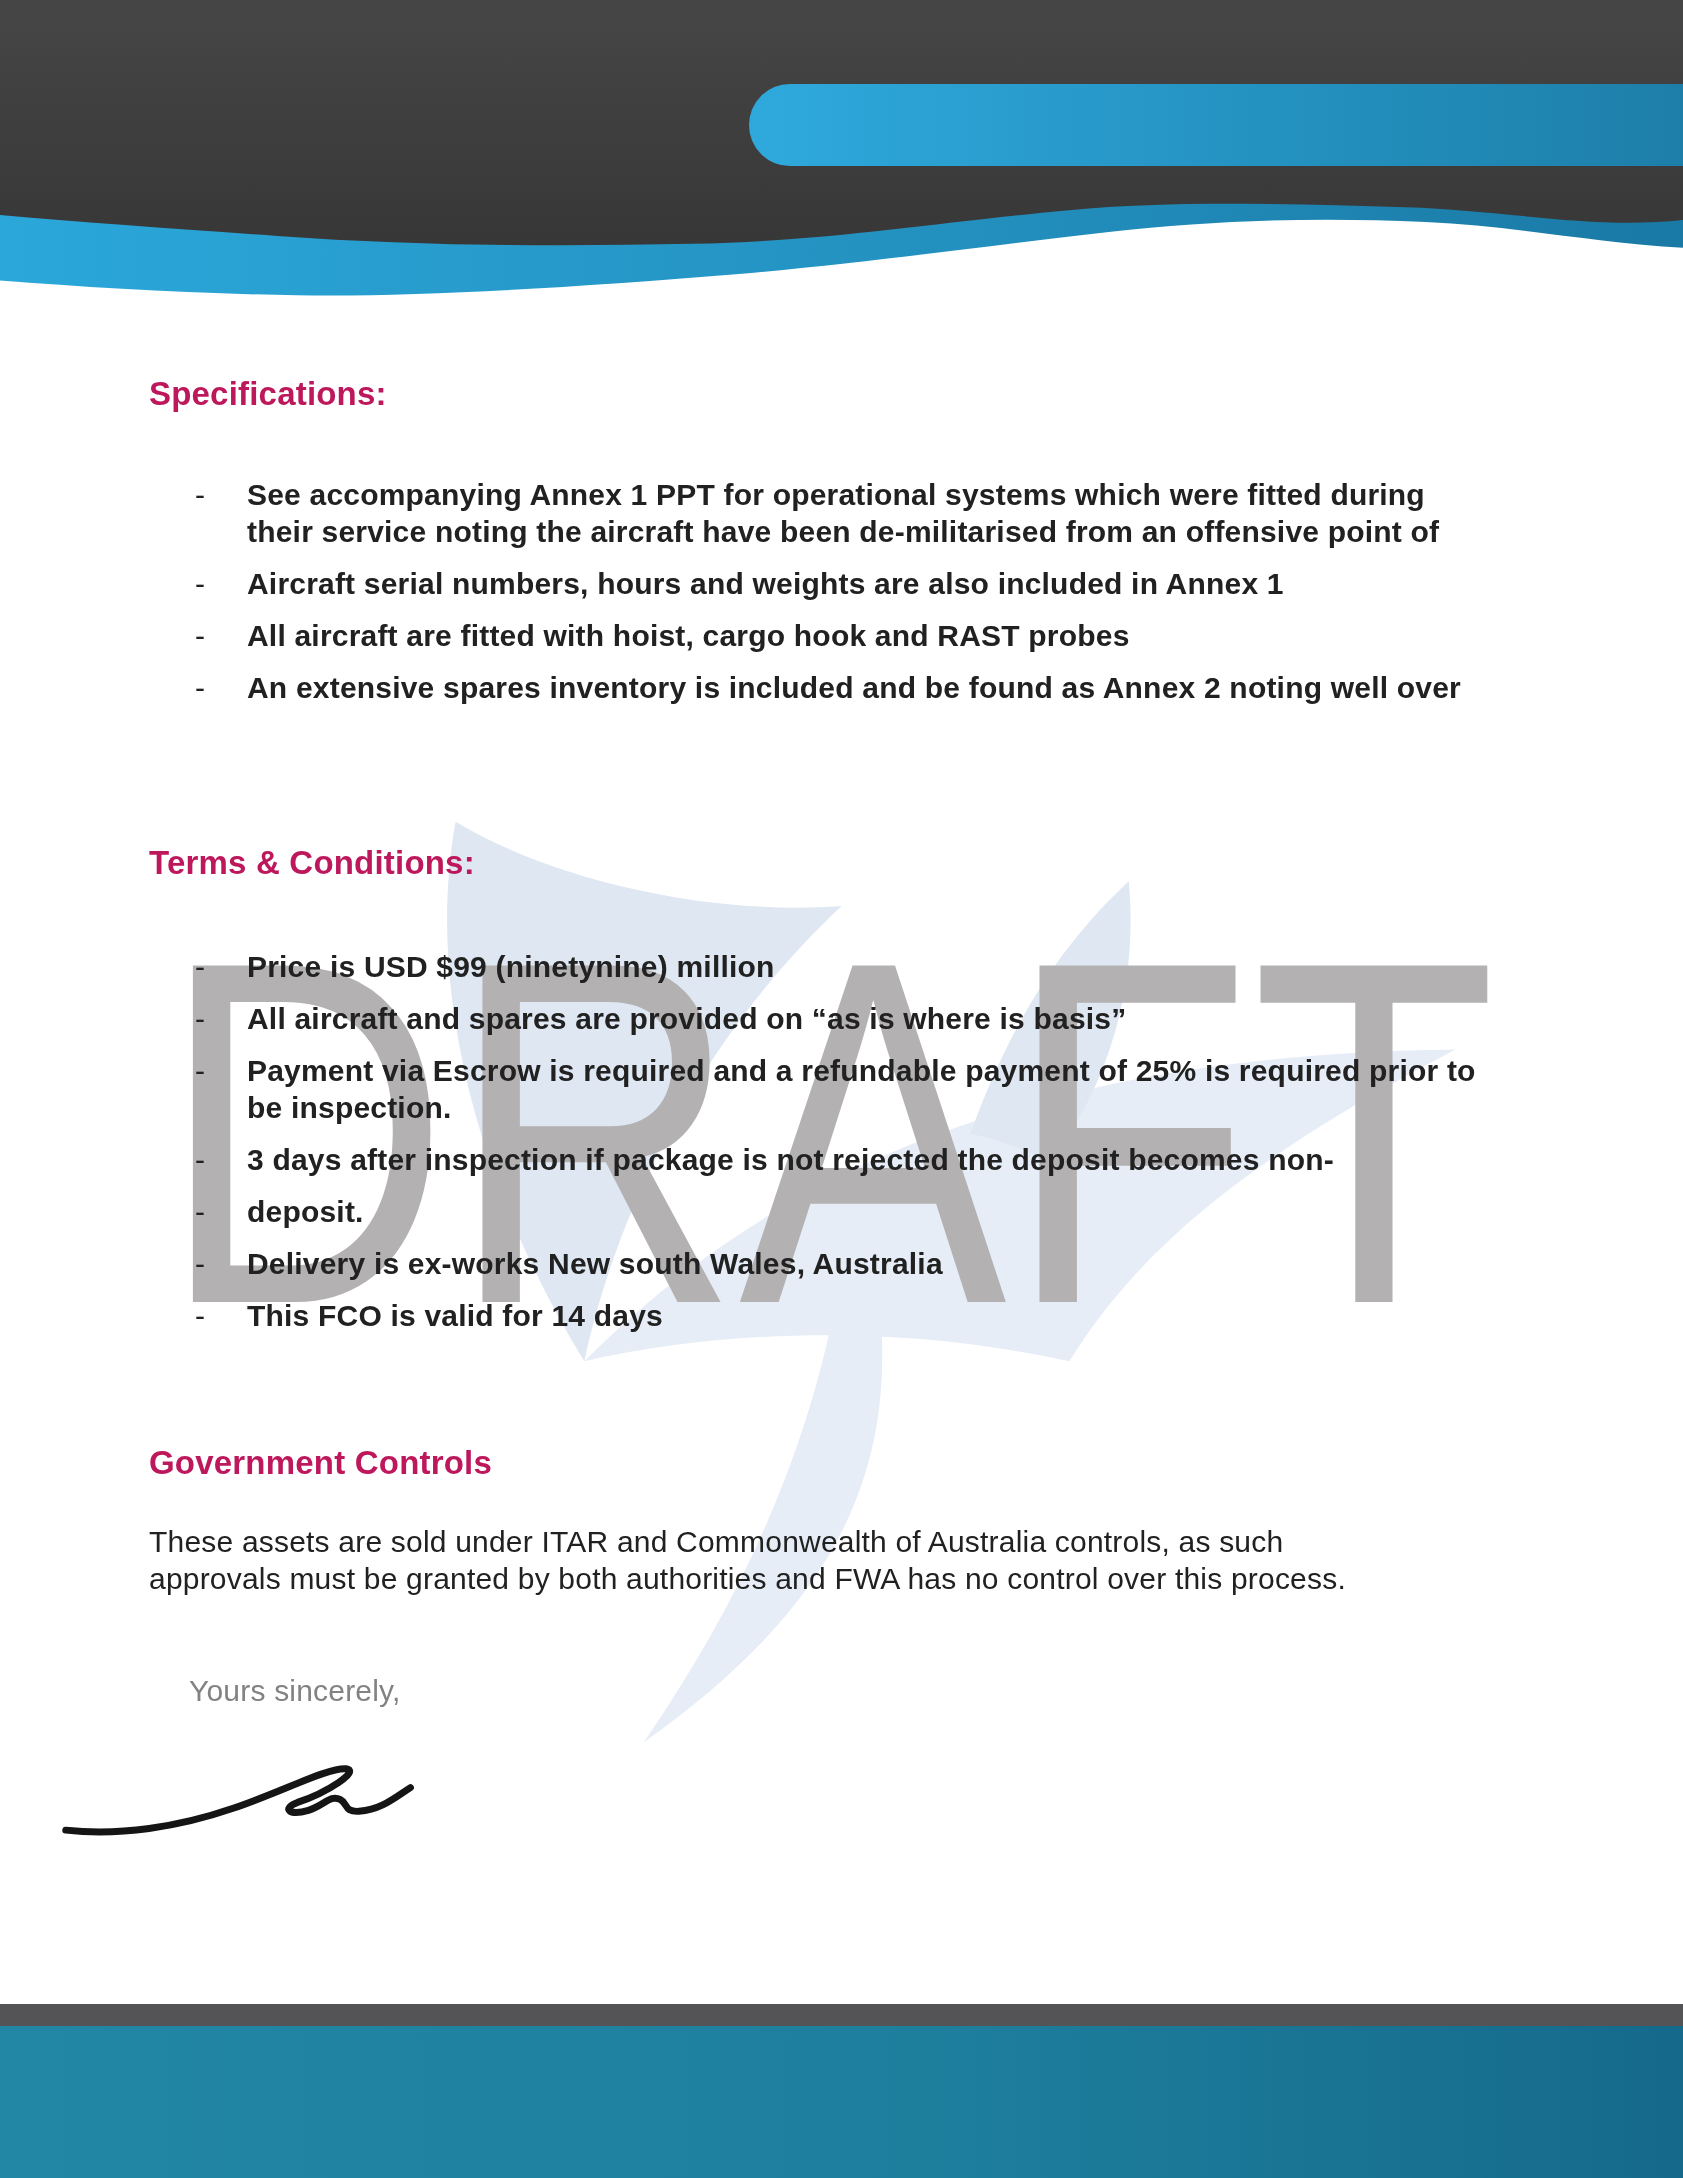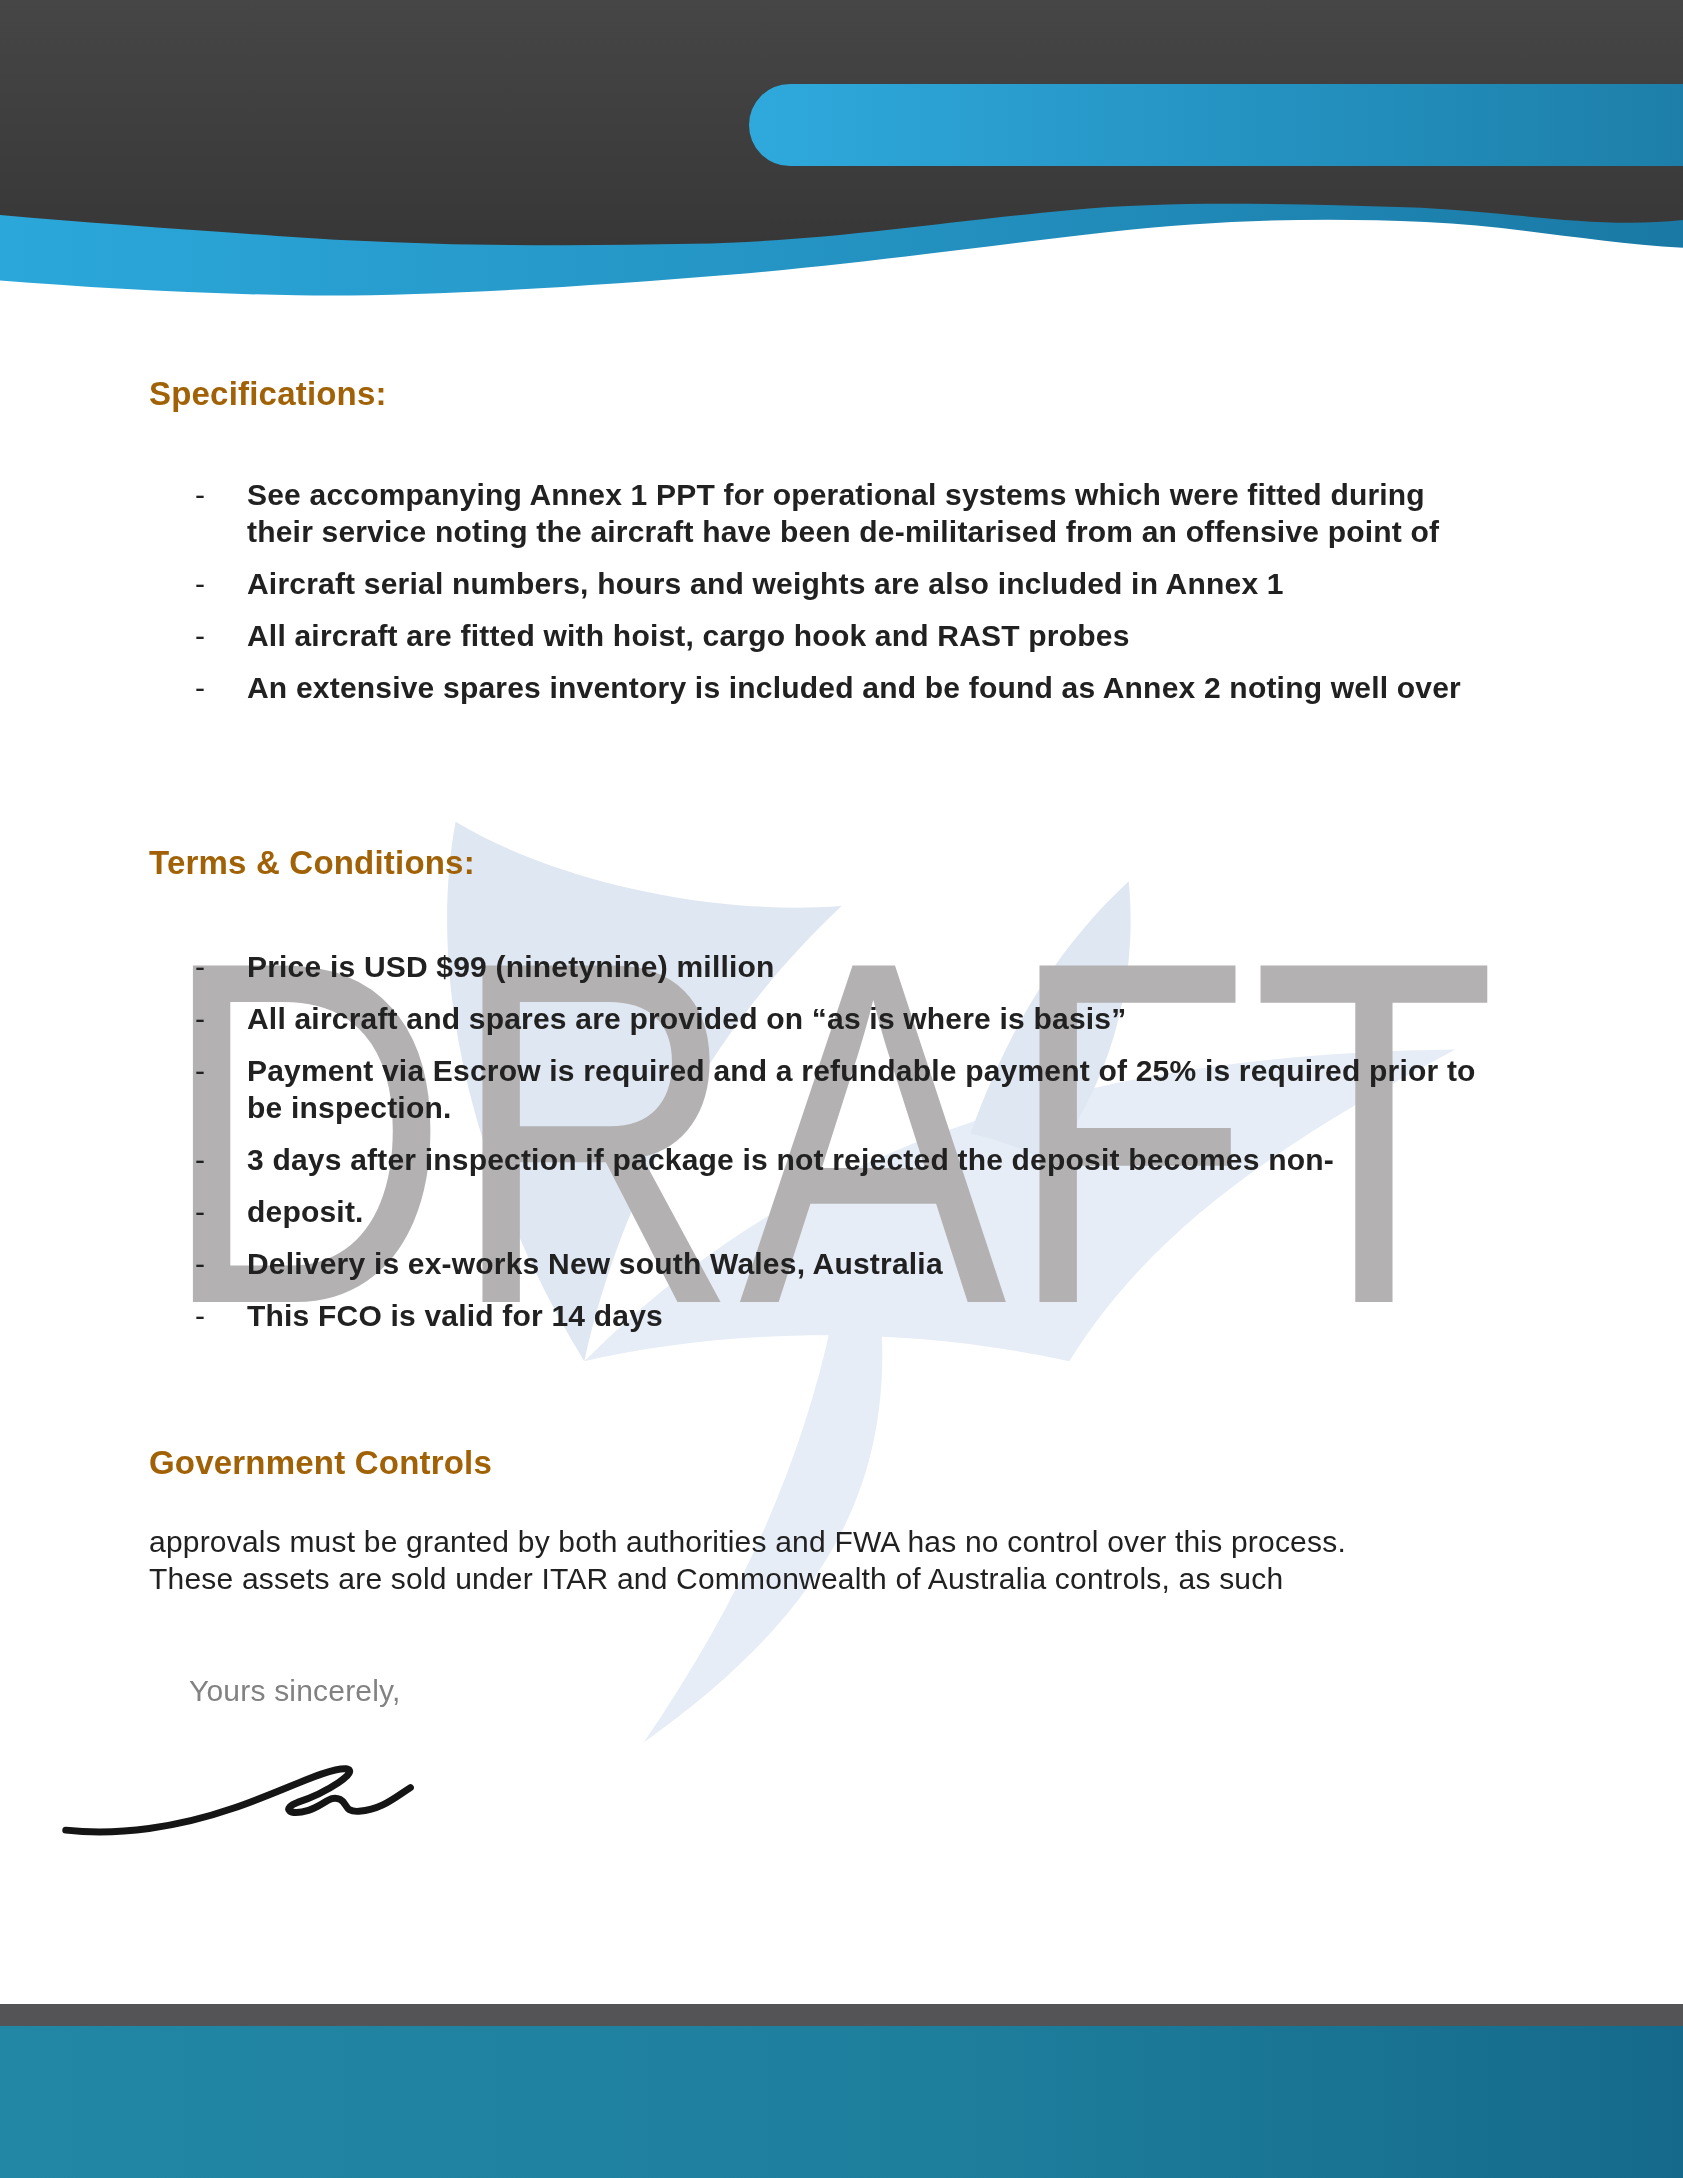--- a/index.html
+++ b/index.html
@@ -23,21 +23,21 @@
   .draft-watermark{
     left:160px;top:888px;
     font-size:489px;line-height:1;font-weight:400;
     color:#b3b1b1;white-space:nowrap;
     transform:scale(0.82,1);transform-origin:left top;
     letter-spacing:0;
   }
 
   
   .heading{
-    font-size:33px;font-weight:700;letter-spacing:0.2px;color:#a16207;
+    font-size:33px;font-weight:700;letter-spacing:0.2px;color:#be185d;
     line-height:40px;white-space:nowrap;
   }
   .body-text{font-size:30px;line-height:37px;letter-spacing:0.2px;}
   ul.bullets{list-style:none;margin:0;padding:0;width:1317px;}
   ul.bullets li{display:flex;margin-bottom:15px;}
   ul.bullets .marker{width:52px;flex:none;}
   ul.bullets .btext{flex:1 1 auto;font-weight:bold;}
   .paragraph{width:1356px;}
   .valediction{font-size:30px;line-height:37px;color:#828282;letter-spacing:0.2px;}
 
@@ -158,22 +158,22 @@
     <span class="marker">-</span>
     <span class="btext">
       <div>This FCO is valid for 14 days</div>
     </span>
   </li>
 </ul>
 
 <div class="abs heading" style="left:149px;top:1443px;">Government Controls</div>
 
 <div class="abs body-text paragraph" style="left:149px;top:1523px;">
+  <div>These assets are sold under ITAR and Commonwealth of Australia controls, as such</div>
   <div>approvals must be granted by both authorities and FWA has no control over this process.</div>
-  <div>These assets are sold under ITAR and Commonwealth of Australia controls, as such</div>
 </div>
 
 <div class="abs valediction" style="left:149px;top:1672px;margin-left:40px;">Yours sincerely,</div>
 
 <svg class="abs signature-svg" viewBox="40 1750 420 120" aria-hidden="true">
   <path fill="none" stroke="#151515" stroke-width="7" stroke-linecap="round" stroke-linejoin="round" d="M66,1848
            C120,1854 180,1845 235,1826
            C285,1809 330,1785 349,1786
            C364,1788 330,1810 300,1820
            C284,1826 291,1834 311,1828

